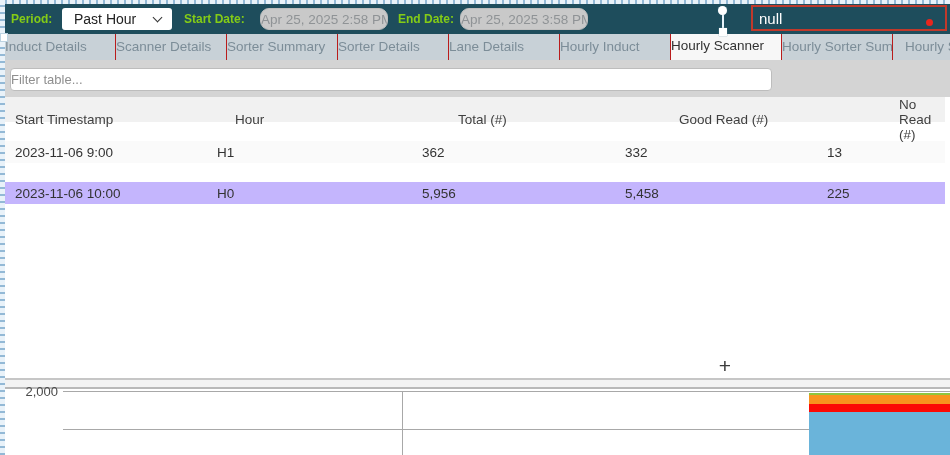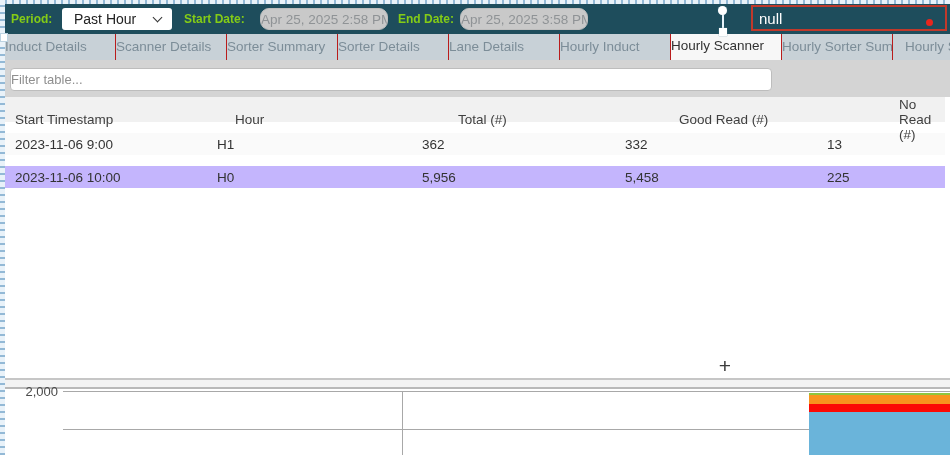--- a/index.html
+++ b/index.html
@@ -56,21 +56,21 @@
                   font-size:13px; color:#333;
                   font-family:"Liberation Sans",sans-serif; }
   #filter-input::placeholder { color:#8f8f8f; }
 
   
   #table { left:5px; top:97px; width:945px; height:281px; background:#fff; }
   .trow { display:grid; grid-template-columns:202px 205px 203px 202px 1fr;
           padding-left:5px; align-items:center; }
   #thead { height:25px; background:#f1f1f1; color:#3f3f3f; font-size:13.5px;gap:18px; }
   .th { padding-left:5px; cursor:pointer; }
-  .datarow { height:22px; margin-top:11px; font-size:13.5px; color:#333; cursor:pointer; }
+  .datarow { height:22px; margin-top:19px; font-size:13.5px; color:#333; cursor:pointer; }
   .r0 { background:#fafafa; }
   .r1 { background:#c4b5fd; }
   .td { padding-left:5px; }
   #scroll-strip { position:absolute; right:0; top:0; width:5px; height:281px; background:#fff; }
   #add-icon { position:absolute; left:707px; top:256px; width:26px; height:26px;
               font-size:21px; font-weight:400; color:#3c3c3c; text-align:center;
               line-height:26px; cursor:pointer; }
 
   
   #div-line1 { left:5px; top:378px; width:945px; height:2px; background:#c6c6c6; }

